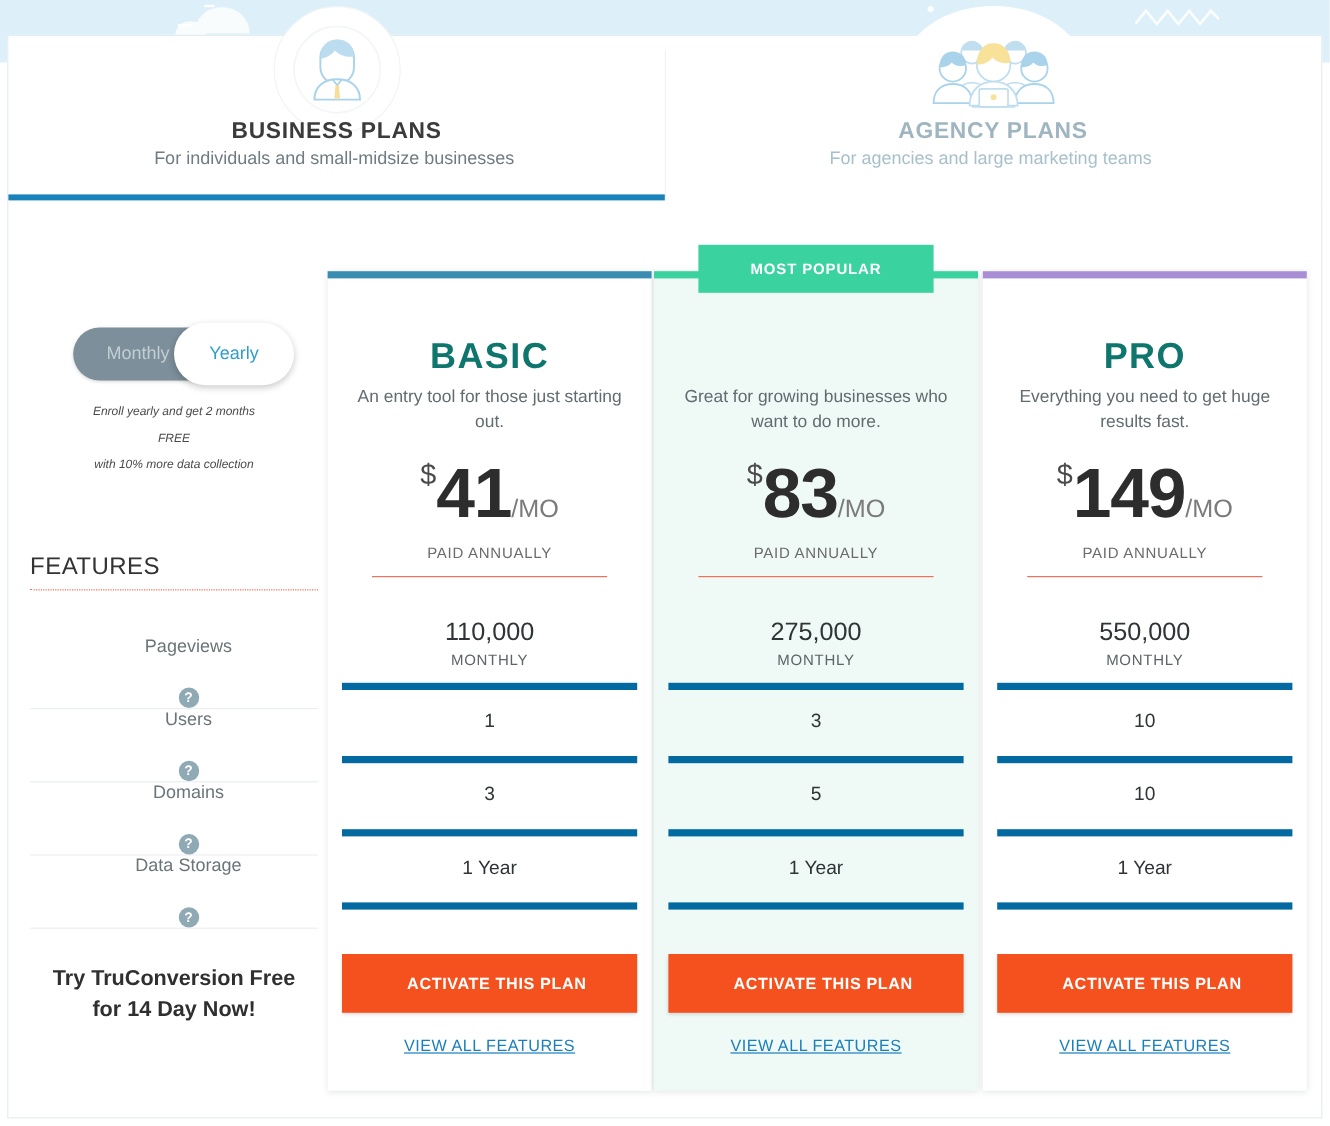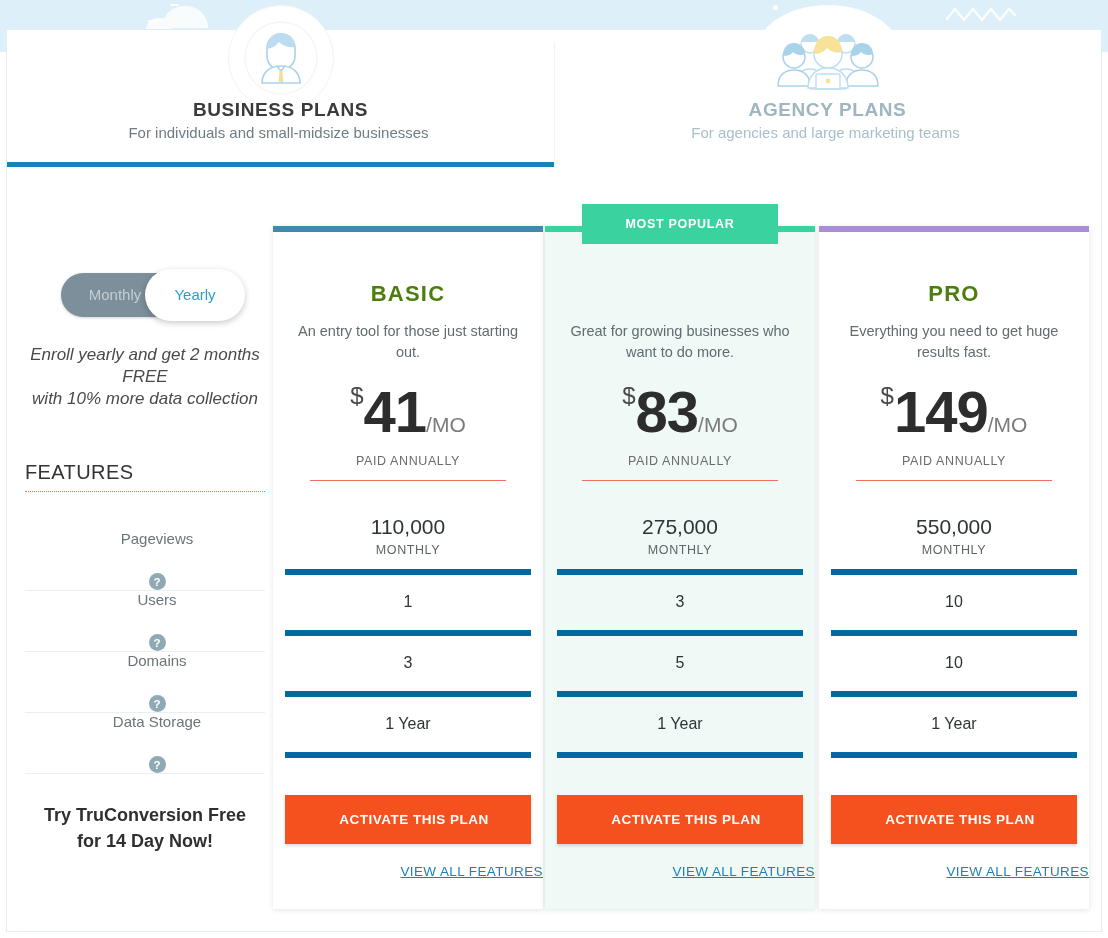--- a/index.html
+++ b/index.html
@@ -137,24 +137,24 @@
   .toggle-knob {
     position:absolute; right:-8px; top:-4px;
     width: 100px; height: 52px;
     background: #ffffff;
     border-radius: 26px;
     box-shadow: 0 2px 6px rgba(0,0,0,.22);
     line-height: 52px; text-align:center;
     color: #2f9ccc; font-size: 15px;
   }
   .enroll {
-    position:absolute; left:0; top:177px; width:252px;
+    position:absolute; left:0; top:166px; width:252px;
     text-align:center;
     font-style: italic;
-    font-size: 17px;
+    font-size: 10px;
     color: #4a4a4a;
     line-height: 22px;
   }
   .features-head {
     position:absolute; left:6px; top:294px;
     font-size: 20px;
     letter-spacing: .4px;
     color: #333333;
   }
   .features-rule {
@@ -211,22 +211,22 @@
     font-size: 12.5px;
     font-weight: bold;
     letter-spacing: .7px;
     line-height: 40px;
     text-align: center;
     z-index: 5;
   }
 
   .plan-name {
     position:absolute; left:0; right:0; top: 55px;
-    text-align:center; font-size: 22px; font-weight: bold;
-    letter-spacing: 1.2px; color: #4d7c0f;
+    text-align:center; font-size: 30px; font-weight: bold;
+    letter-spacing: 1.2px; color: #0f766e;
   }
   .plan-desc {
     position:absolute; left: 20px; right: 20px; top: 95px;
     text-align:center; font-size: 14.5px; color: #616b70; line-height: 21px;
   }
   .price {
     position:absolute; left:0; right:0; top: 152px;
     text-align:center;
     color: #2d2d2d;
     white-space: nowrap;
@@ -266,21 +266,21 @@
     font-family: "Liberation Sans", sans-serif;
     font-size: 13.5px;
     font-weight: bold;
     letter-spacing: .5px;
     cursor: pointer;
     box-shadow: 0 2px 3px rgba(0,0,0,.14);
     padding-left: 12px;
   }
   .view-link {
     position:absolute; left:0; right:0; top: 638px;
-    text-align:right;
+    text-align:center;
     font-size: 13.5px;
     letter-spacing: .4px;
     color: #1a7fbd;
     text-decoration: underline;
     cursor: pointer;
     display:block;
   }
 </style>
 </head>
 <body>

